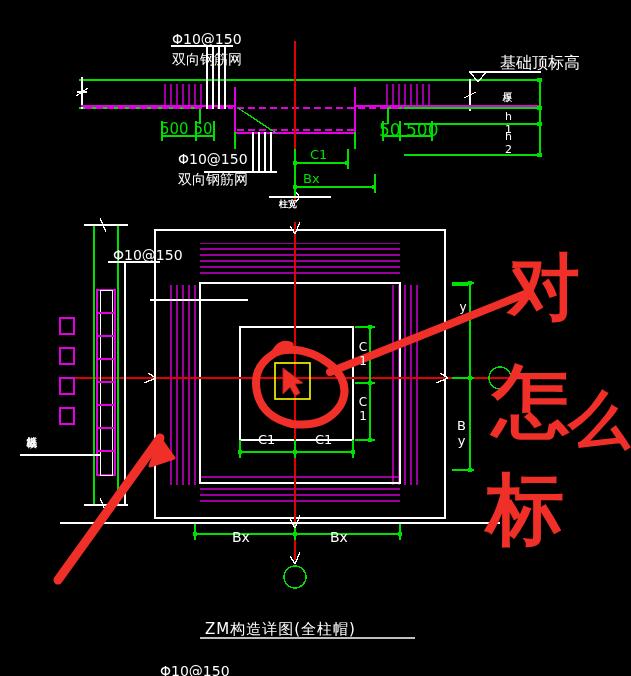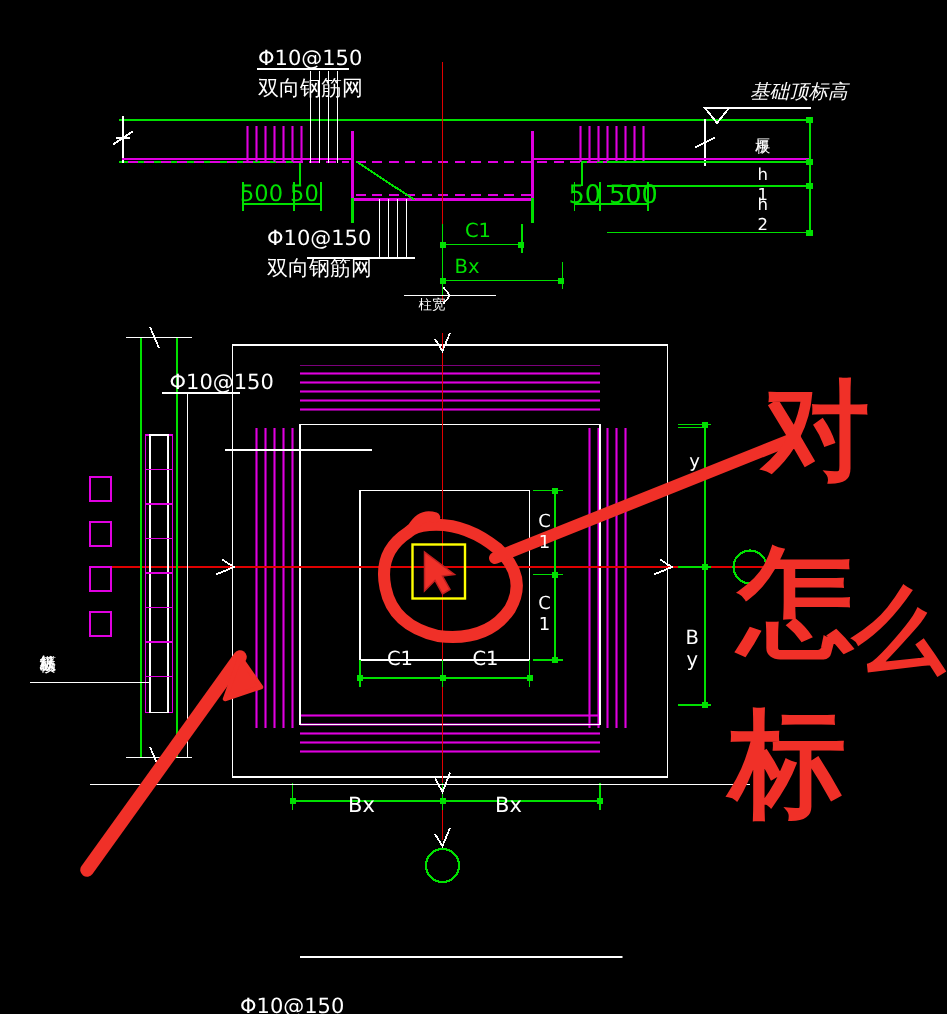--- a/index.html
+++ b/index.html
@@ -261,49 +261,50 @@
   <rect x="275" y="363" width="35" height="36" stroke="#ffff00" stroke-width="1.6" fill="none"></rect>
   <path d="M283 368 L283 394 L290 387 L295 396 L300 393 L295 384 L303 383 Z" fill="#f03028" stroke="#c02020" stroke-width="1"></path>
 </svg>
 
 <div class="lbl w" style="left:172px;top:32px;font-size:14px;">Φ10@150</div>
 <div class="lbl w" style="left:172px;top:52px;font-size:14px;">双向钢筋网</div>
 
 <div class="lbl w" style="left:178px;top:152px;font-size:14px;">Φ10@150</div>
 <div class="lbl w" style="left:178px;top:172px;font-size:14px;">双向钢筋网</div>
 
-<div class="lbl w" style="left:500px;top:55px;font-size:13px;font-style:italic;">基础顶标高</div>
+<div class="lbl w" style="left:500px;top:55px;font-size:16px;">基础顶标高</div>
 
 <div class="lbl w vert" style="left:502px;top:84px;font-size:10px;">板厚</div>
 <div class="lbl w vert" style="left:503px;top:110px;font-size:11px;">h1</div>
 <div class="lbl w vert" style="left:503px;top:130px;font-size:11px;">h2</div>
 
 <div class="lbl g" style="left:160px;top:122px;font-size:15px;">500 50</div>
 <div class="lbl g" style="left:379px;top:122px;font-size:17px;">50 500</div>
 
 <div class="lbl g" style="left:310px;top:148px;font-size:13px;">C1</div>
 <div class="lbl g" style="left:303px;top:172px;font-size:13px;">Bx</div>
-<div class="lbl w" style="left:279px;top:200px;font-size:9px;">柱宽</div>
+<div class="lbl w" style="left:279px;top:200px;font-size:9px;font-weight:bold;">柱宽</div>
 
 <div class="lbl w" style="left:113px;top:248px;font-size:14px;">Φ10@150</div>
 
 <div class="lbl w vert" style="left:26px;top:428px;font-size:11px;">楼板纵筋</div>
 
 <div class="lbl w vert" style="left:357px;top:340px;font-size:12px;">C1</div>
 <div class="lbl w vert" style="left:357px;top:395px;font-size:12px;">C1</div>
 
 <div class="lbl w vert" style="left:457px;top:300px;font-size:12px;">y</div>
 <div class="lbl w vert" style="left:455px;top:418px;font-size:13px;">By</div>
 
 <div class="lbl w" style="left:258px;top:433px;font-size:13px;">C1</div>
 <div class="lbl w" style="left:315px;top:433px;font-size:13px;">C1</div>
 
 <div class="lbl w" style="left:232px;top:530px;font-size:14px;">Bx</div>
 <div class="lbl w" style="left:330px;top:530px;font-size:14px;">Bx</div>
 
+<div class="title" style="left:205px;top:620px;">ZM构造详图(全柱帽)</div>
 <div class="lbl w" style="left:160px;top:664px;font-size:14px;">Φ10@150</div>
 
 <div class="red-hand" style="left:508px;top:240px;font-size:72px;">对</div>
 <div class="red-hand" style="left:492px;top:350px;font-size:78px;">怎</div>
 <div class="red-hand" style="left:568px;top:378px;font-size:62px;">么</div>
 <div class="red-hand" style="left:486px;top:458px;font-size:78px;">标</div>
 
 </div>
 
 </body></html>

